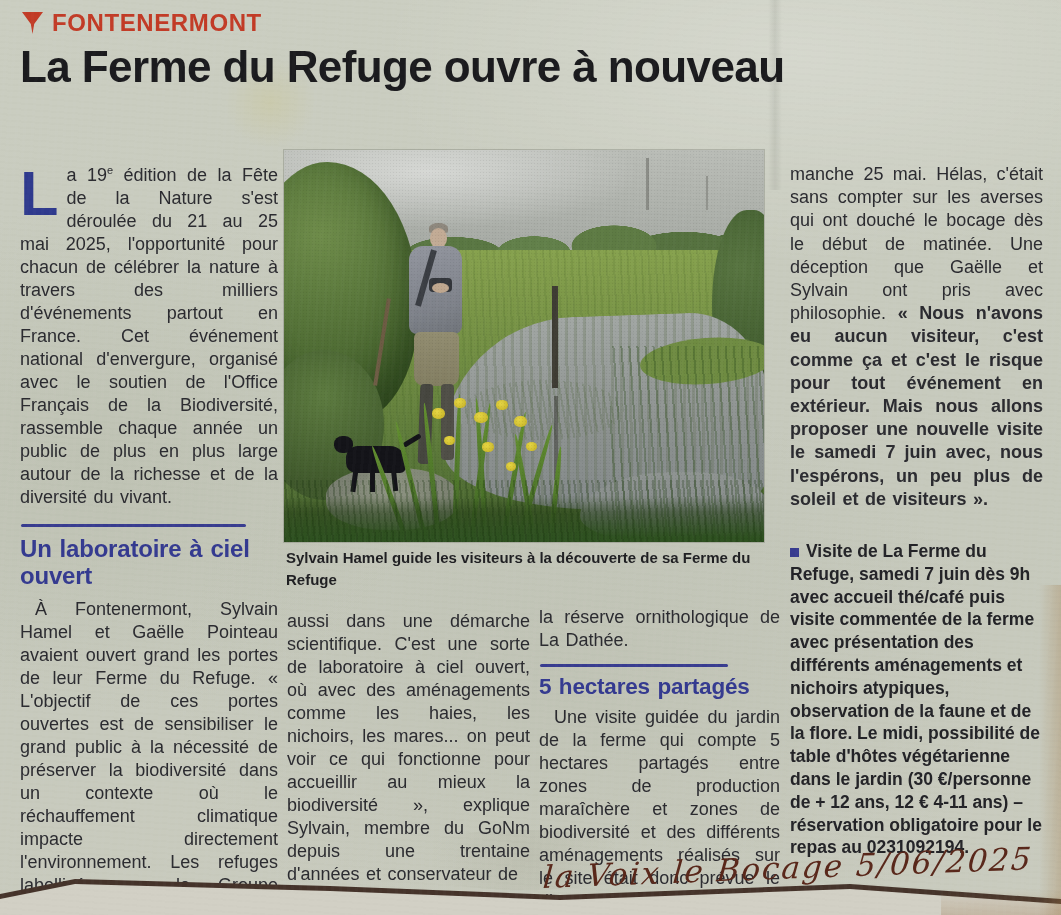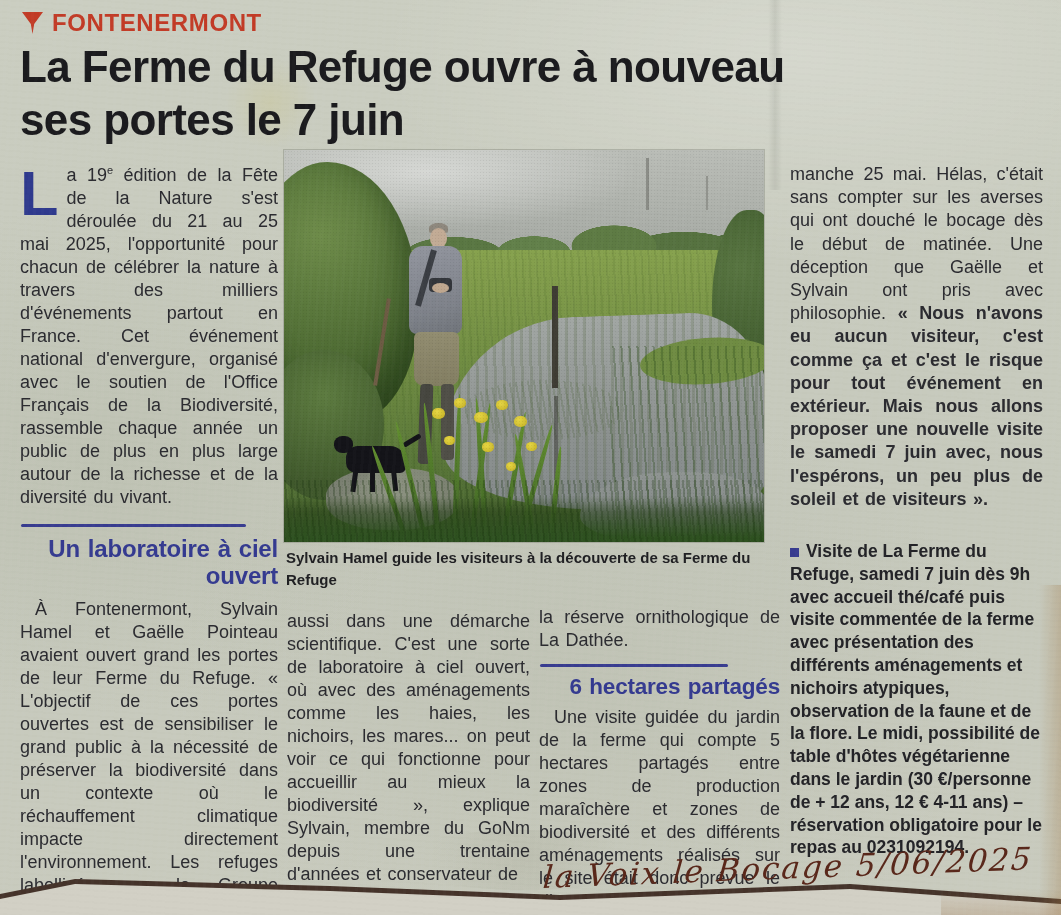--- a/index.html
+++ b/index.html
@@ -57,21 +57,21 @@
   #col2{left:287px;top:610px;width:243px;}
   #col3{left:539px;top:606px;width:241px;}
   #col4{left:790px;top:163px;width:253px;line-height:23.2px;}
   .dropcap{float:left;font-size:63px;line-height:50px;font-weight:bold;color:#2f3a8e;
     margin:4px 8px 0 0;}
   sup.ed{font-size:11px;vertical-align:super;line-height:0;}
   .indent{text-indent:15px;}
   .rule{height:3px;background:#383c90;margin:15px 0 8px 1px;width:225px;border-radius:2px;}
   #col3 .rule{width:188px;margin:12px 0 7px 1px;}
   h2{font-size:24px;line-height:27px;color:#343a90;font-weight:bold;
-    margin:0 0 9px 0;text-align:right;letter-spacing:-.2px;}
+    margin:0 0 9px 0;text-align:left;letter-spacing:-.2px;}
   #col3 h2{font-size:22.5px;line-height:25px;margin-bottom:7px;}
   .bold{font-weight:bold;}
 
   
   .photo{position:absolute;left:284px;top:150px;width:480px;height:392px;overflow:hidden;
     background:#8fa283;box-shadow:0 0 0 1px rgba(80,85,70,.25);}
   .ph{position:absolute;}
   .sky{left:0;top:0;width:480px;height:112px;
     background:radial-gradient(ellipse 300px 80px at 30% 20%, rgba(255,255,255,.45), transparent 70%),
     linear-gradient(#babdb7,#a4a8a2);}
@@ -168,21 +168,20 @@
   <div class="ghost-smudge"></div>
   <div class="ghost-smudge2"></div>
 
   <div class="section-header">
     <span class="tri"></span>
     <span class="section-label">FONTENERMONT</span>
   </div>
 
   <div class="headline">
     <div>La Ferme du Refuge ouvre à nouveau</div>
-    <div>ses portes le 7 juin</div>
   </div>
 
   <div class="col" id="col1">
     <p><span class="dropcap">L</span><span>a 19</span><sup class="ed">e</sup><span> édition de la Fête de la Nature s'est déroulée du 21 au 25 mai 2025, l'opportunité pour chacun de célébrer la nature à travers des milliers d'événements partout en France. Cet événement national d'envergure, organisé avec le soutien de l'Office Français de la Biodiversité, rassemble chaque année un public de plus en plus large autour de la richesse et de la diversité du vivant.</span></p>
     <div class="rule"></div>
     <h2>Un laboratoire à ciel ouvert</h2>
     <p class="indent">À Fontenermont, Sylvain Hamel et Gaëlle Pointeau avaient ouvert grand les portes de leur Ferme du Refuge. « L'objectif de ces portes ouvertes est de sensibiliser le grand public à la nécessité de préserver la biodiversité dans un contexte où le réchauffement climatique impacte directement l'environnement. Les refuges labellisés par le Groupe ornithologique normand (GONm), comme ici dans notre ferme de Fontenermont, s'inscrivent</p>
   </div>
 
   <div class="photo">
@@ -247,21 +246,21 @@
 
   <div class="caption">Sylvain Hamel guide les visiteurs à la découverte de sa Ferme du Refuge</div>
 
   <div class="col" id="col2">
     <p>aussi dans une démarche scientifique. C'est une sorte de laboratoire à ciel ouvert, où avec des aménagements comme les haies, les nichoirs, les mares... on peut voir ce qui fonctionne pour accueillir au mieux la biodiversité », explique Sylvain, membre du GoNm depuis une trentaine d'années et conservateur de</p>
   </div>
 
   <div class="col" id="col3">
     <p>la réserve ornithologique de La Dathée.</p>
     <div class="rule"></div>
-    <h2>6 hectares partagés</h2>
+    <h2>5 hectares partagés</h2>
     <p class="indent">Une visite guidée du jardin de la ferme qui compte 5 hectares partagés entre zones de production maraîchère et zones de biodiversité et des différents aménagements réalisés sur le site était donc prévue le di-</p>
   </div>
 
   <div class="col" id="col4">
     <p><span>manche 25 mai. Hélas, c'était sans compter sur les averses qui ont douché le bocage dès le début de matinée. Une déception que Gaëlle et Sylvain ont pris avec philosophie. </span><span class="bold">« Nous n'avons eu aucun visiteur, c'est comme ça et c'est le risque pour tout événement en extérieur. Mais nous allons proposer une nouvelle visite le samedi 7 juin avec, nous l'espérons, un peu plus de soleil et de visiteurs ».</span></p>
   </div>
 
   <div class="infobox">
     <span class="bullet"></span><span>Visite de La Ferme du Refuge, samedi 7 juin dès 9h avec accueil thé/café puis visite commentée de la ferme avec présentation des différents aménagements et nichoirs atypiques, observation de la faune et de la flore. Le midi, possibilité de table d'hôtes végétarienne dans le jardin (30 €/personne de + 12 ans, 12 € 4-11 ans) – réservation obligatoire pour le repas au 0231092194.</span>
   </div>

